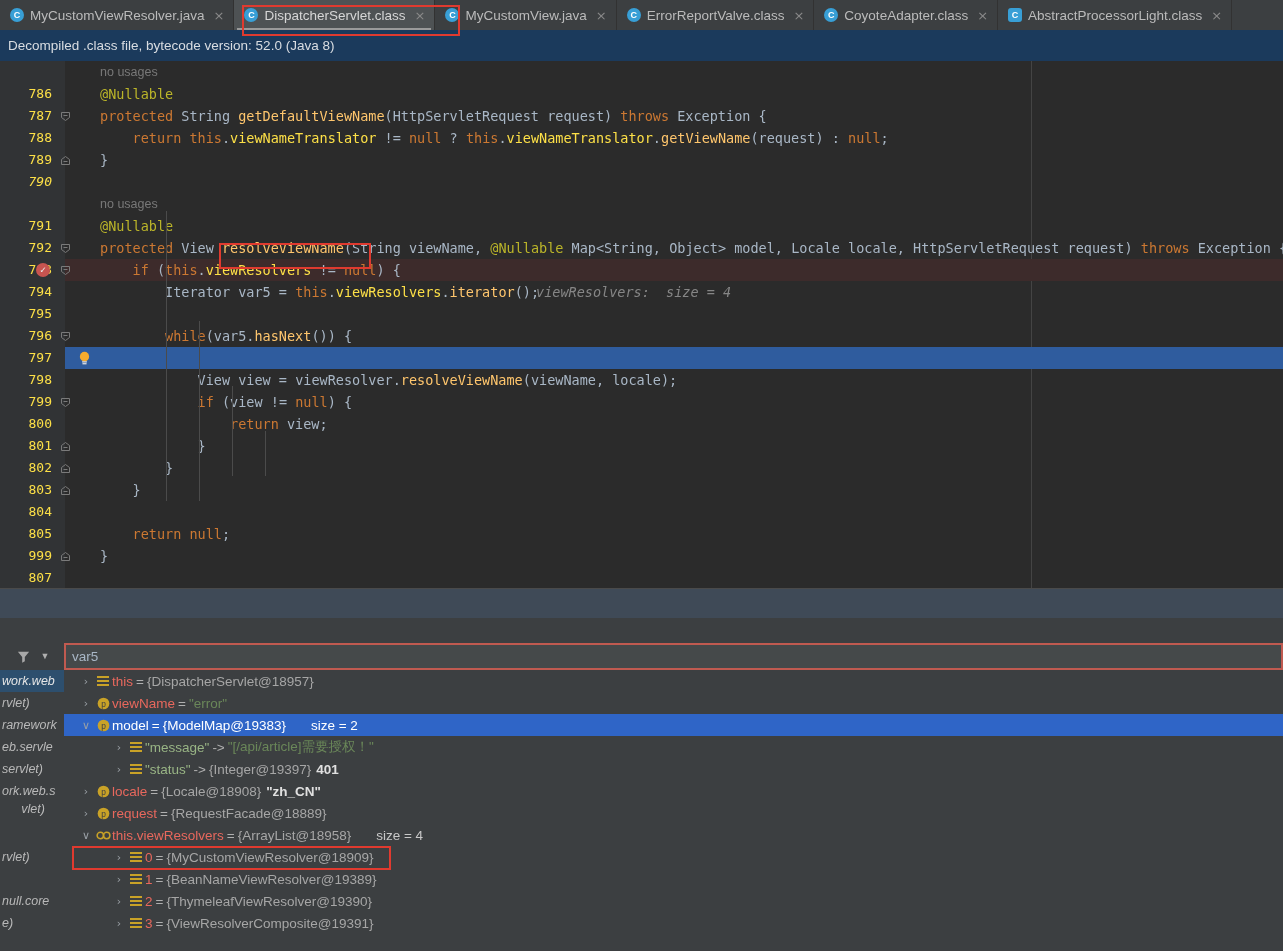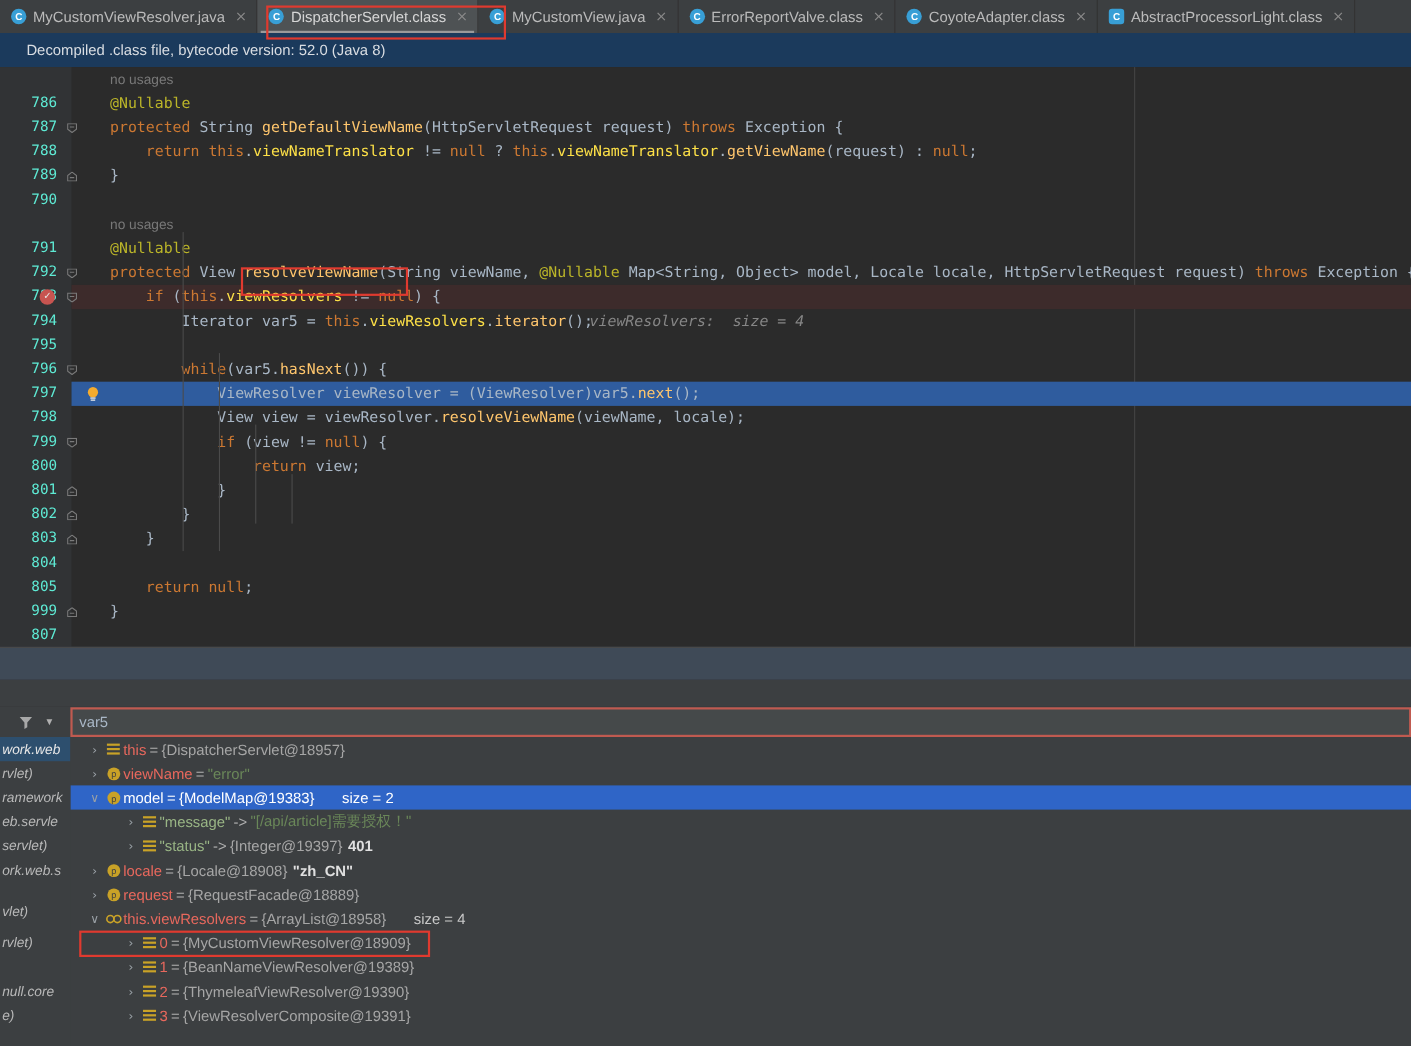--- a/index.html
+++ b/index.html
@@ -46,21 +46,21 @@
   #tab-annot {
     position: absolute; left: 242px; top: 5px; width: 218px; height: 31px;
     border: 2px solid #e03a2f; pointer-events: none; z-index: 40;
   }
 
   
   #banner {
     position: absolute; left: 0; top: 30px; width: 1283px; height: 31px;
     background: #1b3a5c;
     display: flex; align-items: center;
-    padding-left: 24px;
+    padding-left: 8px;
     font-size: 13.5px; color: #d9dde2;
   }
 
   
   #editor {
     position: absolute; left: 0; top: 61px; width: 1283px; height: 527px;
     background: #2b2b2b;
     overflow: hidden;
     font-family: "DejaVu Sans Mono", monospace;
     font-size: 13.5px;
@@ -74,21 +74,21 @@
     position: absolute; left: 1031px; top: 0; width: 1px; height: 527px;
     background: #5a5a5a; opacity: .55;
   }
   .row {
     position: absolute; left: 0; width: 1283px; height: 22px;
     display: flex; align-items: center;
   }
   .lnum {
     position: absolute; left: 0; width: 52px; height: 22px;
     text-align: right; line-height: 22px;
-    color: #5eead4; font-size: 13px;
+    color: #fde047; font-size: 13px;
     font-family: "DejaVu Sans Mono", monospace;
   }
   .code {
     position: absolute; left: 100px; top: 0; height: 22px;
     line-height: 22px; white-space: pre;
     color: #a9b7c6;
   }
   .exec-hl {
     position: absolute; left: 65px; top: 0; width: 1218px; height: 22px;
     background: #2f5c9e;
@@ -296,21 +296,21 @@
       <div class="row" style="top: 88px;">
         <div class="lnum">789</div>
         <div class="fold">
           <svg width="9" height="9" viewBox="0 0 9 9">
             <path d="M.5 8.5h8v-5l-4-3-4 3z" fill="none" stroke="#7a7a7a"></path>
             <path d="M2.5 5.5h4" stroke="#7a7a7a"></path>
           </svg>
         </div>
         <div class="code"><span class="plain">}</span></div>
       </div>
-      <div class="row" style="top: 110px;">
+      <div class="row" style="top: 110px; font-style: italic;">
         <div class="lnum">790</div>
         <div class="code"></div>
       </div>
       <div class="row" style="top: 132px;">
         <div class="code nousage">no usages</div>
       </div>
       <div class="row" style="top: 154px;">
         <div class="lnum">791</div>
         <div class="code"><span class="ann">@Nullable</span></div>
       </div>
@@ -358,21 +358,20 @@
       <div class="row" style="top: 286px;">
         <div class="exec-hl"></div>
         <div class="lnum">797</div>
         <div class="bulb">
           <svg width="13" height="15" viewBox="0 0 14 16">
             <ellipse cx="7" cy="6" rx="5" ry="5.2" fill="#f5ab2e"></ellipse>
             <rect x="4.4" y="11" width="5.2" height="1.3" fill="#e8e8e8"></rect>
             <rect x="4.8" y="13" width="4.4" height="1.3" fill="#e8e8e8"></rect>
           </svg>
         </div>
-        <div class="code">            <span class="plain">ViewResolver</span> <span class="plain">viewResolver</span> <span class="plain">=</span> <span class="plain">(</span><span class="plain">ViewResolver</span><span class="plain">)</span><span class="plain">var5</span><span class="plain">.</span><span class="mth">next</span><span class="plain">();</span></div>
       </div>
       <div class="row" style="top: 308px;">
         <div class="lnum">798</div>
         <div class="code">            <span class="plain">View</span> <span class="plain">view</span> <span class="plain">=</span> <span class="plain">viewResolver</span><span class="plain">.</span><span class="mth">resolveViewName</span><span class="plain">(</span><span class="plain">viewName</span><span class="plain">,</span> <span class="plain">locale</span><span class="plain">);</span></div>
       </div>
       <div class="row" style="top: 330px;">
         <div class="lnum">799</div>
         <div class="fold">
           <svg width="9" height="9" viewBox="0 0 9 9">
             <path d="M.5.5h8v5l-4 3-4-3z" fill="none" stroke="#7a7a7a"></path>
@@ -462,21 +461,21 @@
 </div>
 
 <div id="frames">
   <div id="frames-rows">
       <div class="frame-row sel" style="top: 0px;">work.web</div>
       <div class="frame-row" style="top: 22px;">rvlet)</div>
       <div class="frame-row" style="top: 44px;">ramework</div>
       <div class="frame-row" style="top: 66px;">eb.servle</div>
       <div class="frame-row" style="top: 88px;"> servlet)</div>
       <div class="frame-row" style="top: 110px;">ork.web.s</div>
-      <div class="frame-row" style="top: 148px;">vlet)</div>
+      <div class="frame-row" style="top: 128px; text-align: center;">vlet)</div>
       <div class="frame-row" style="top: 154px;"></div>
       <div class="frame-row" style="top: 176px;">rvlet)</div>
       <div class="frame-row" style="top: 198px;"></div>
       <div class="frame-row" style="top: 220px;">null.core</div>
       <div class="frame-row" style="top: 242px;">e)</div>
     </div>
   <div id="frames-scroll">
     <div id="frames-thumb"></div>
   </div>
 </div>

